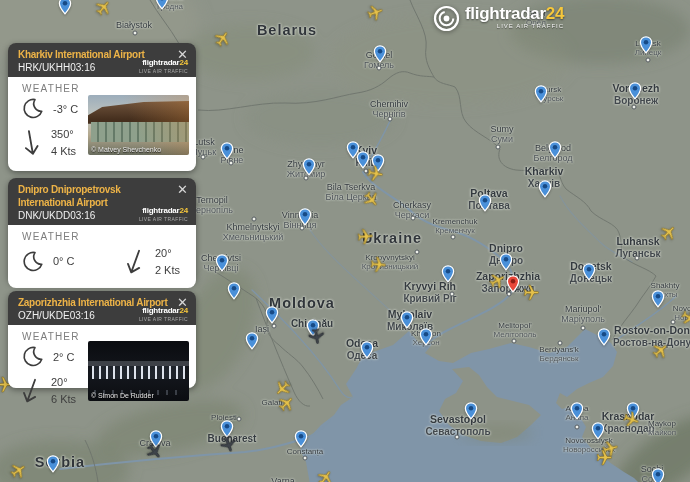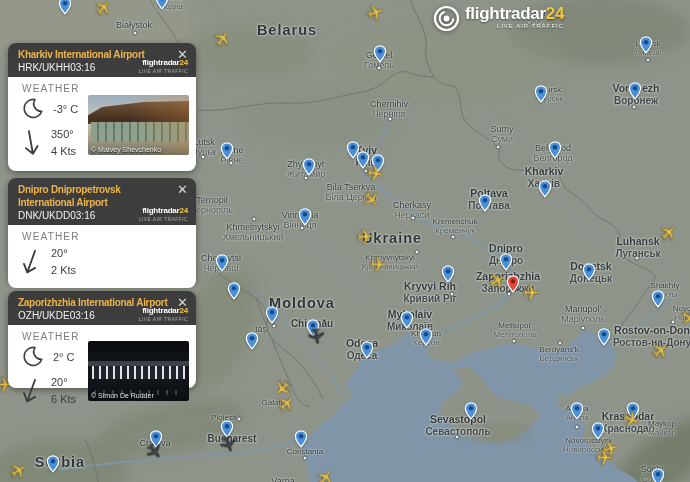--- a/index.html
+++ b/index.html
@@ -632,20 +632,28 @@
     <div class="p-header">
       <div class="p-title">Dnipro Dnipropetrovsk International Airport</div>
       <div class="p-code">DNK/UKDD03:16</div>
       <div class="p-close">✕</div>
       <div class="p-brand"><span class="bw">flightradar</span><span class="by">24</span><span class="bt">LIVE AIR TRAFFIC</span></div>
     </div>
     <div class="p-body">
       <div class="wx-label">WEATHER</div>
       <div style="display:flex;justify-content:space-between;padding:0 8px 0 4px;">
         <div class="row">
+          <svg width="24" height="24" viewBox="0 0 32 32">
+              <path d="M20 3.5 A 12 12 0 1 0 29 19 A 10 10 0 0 1 20 3.5 Z" fill="none" stroke="#3d3d3d" stroke-width="2.2" stroke-linejoin="round"></path>
+            </svg>
+          <div class="vals">
+              <span>0° C</span>
+            </div>
+        </div>
+        <div class="row">
           <svg class="wind-arrow" width="22" height="28" viewBox="0 0 24 30" style="transform: rotate(20deg);">
               <path d="M12 2 L12 27 M12 27 L5.5 19.5 M12 27 L18.5 19.5" fill="none" stroke="#3d3d3d" stroke-width="2" stroke-linecap="round"></path>
             </svg>
           <div class="vals">
             <span>20°</span>
             <span>2 Kts</span>
           </div>
         </div>
       </div>
     </div>

